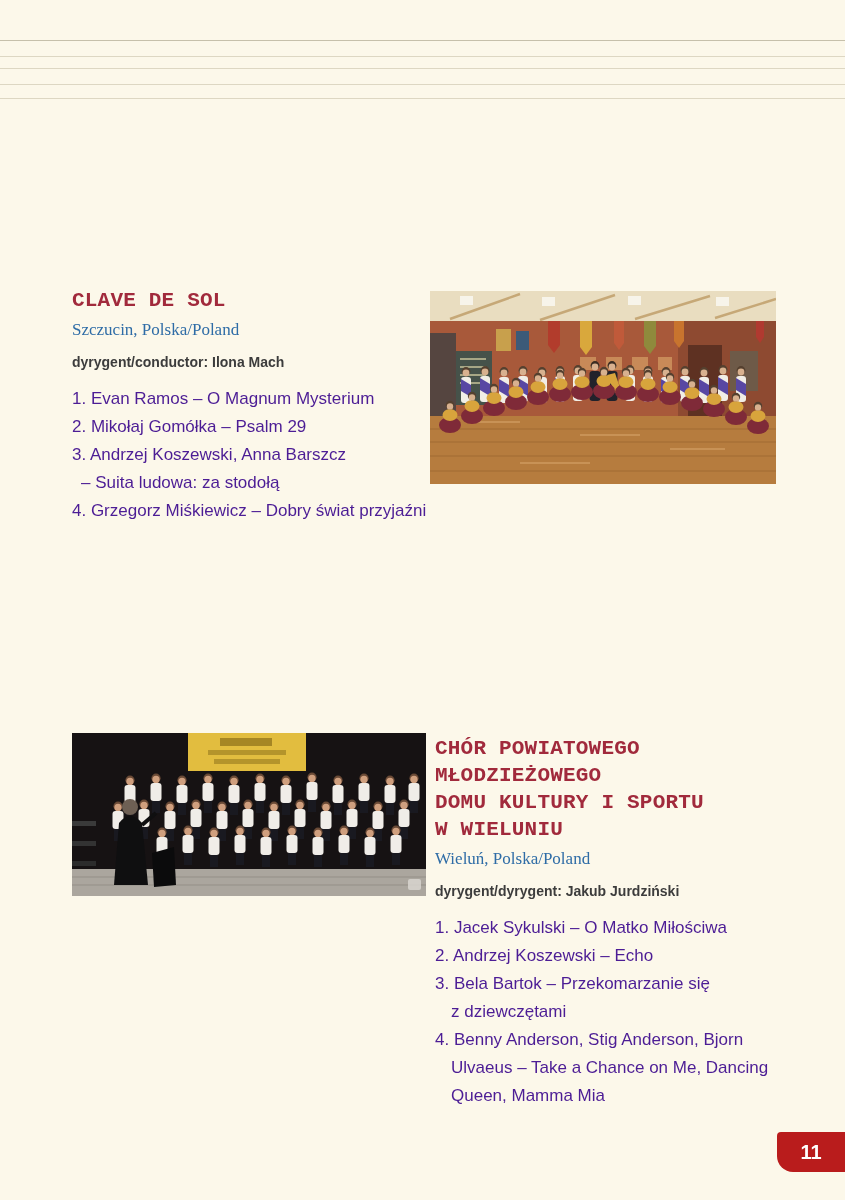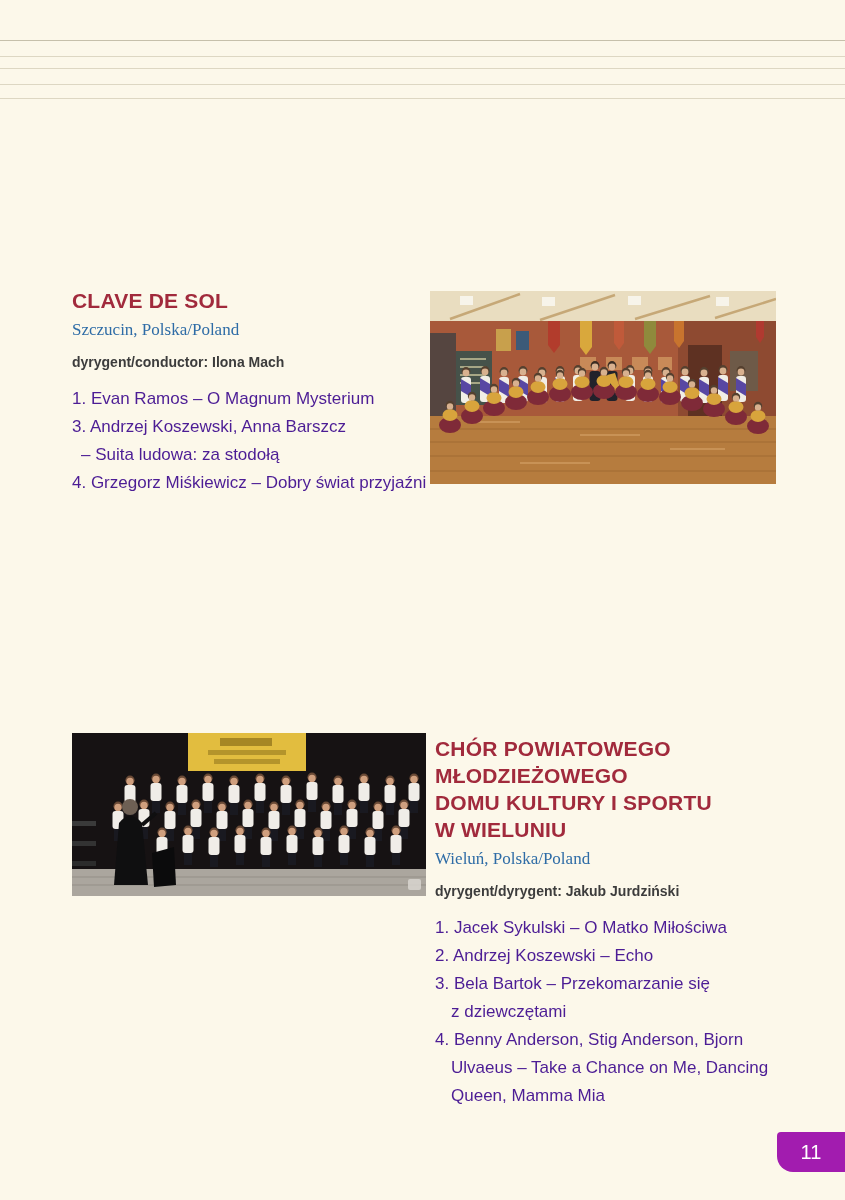--- a/index.html
+++ b/index.html
@@ -11,21 +11,21 @@
   }
   .page{position:absolute;left:0;top:0;width:845px;height:1200px;}
 
   
   .staff-line{position:absolute;left:0;width:845px;height:1px;background:#ddd7c3;}
   .staff-line.first{background:#c6c0ab;}
 
   
   .entry-text{position:absolute;}
   .entry-title{
-    font-family:Liberation Sans, sans-serif;
+    font-family:Liberation Mono, monospace;
     font-weight:bold;color:#a12a3c;
     font-size:21px;line-height:27px;letter-spacing:.2px;white-space:nowrap;
   }
   .entry-location{
     font-family:"Liberation Serif",serif;
     color:#2e6ca6;font-size:17px;line-height:28px;margin-top:2px;white-space:nowrap;
   }
   .entry-conductor{
     font-size:14px;font-weight:bold;color:#3c3c3c;
     line-height:24px;margin-top:6px;white-space:nowrap;
@@ -38,42 +38,43 @@
   #entry1-text{left:72px;top:287px;width:380px;}
   #entry2-text{left:435px;top:735px;width:400px;}
 
   .photo{position:absolute;display:block;}
   #photo1{left:430px;top:291px;}
   #photo2{left:72px;top:733px;}
 
   
   .page-number-tab{
     position:absolute;left:777px;top:1132px;width:68px;height:40px;
-    background:#a21caf;border-radius:4px 0 0 16px;
+    background:#b91c1c;border-radius:4px 0 0 16px;
     display:flex;align-items:center;justify-content:center;
-    color:#ffffff;font-weight:normal;font-size:20px;
+    color:#ffffff;font-weight:bold;font-size:20px;
   }
 </style>
 </head>
 <body>
 
 <div class="page">
 
   <div class="staff-line first" style="top:40px"></div>
   <div class="staff-line" style="top:56px"></div>
   <div class="staff-line" style="top:68px"></div>
   <div class="staff-line" style="top:84px"></div>
   <div class="staff-line" style="top:98px"></div>
 
   <div class="entry-text" id="entry1-text">
     <div class="entry-title">CLAVE DE SOL</div>
     <div class="entry-location">Szczucin, Polska/Poland</div>
     <div class="entry-conductor">dyrygent/conductor: Ilona Mach</div>
     <div class="repertoire">
       <div class="rep-line">1. Evan Ramos – O Magnum Mysterium</div>
+      <div class="rep-line">2. Mikołaj Gomółka – Psalm 29</div>
       <div class="rep-line">3. Andrzej Koszewski, Anna Barszcz</div>
       <div class="rep-line cont-sm">– Suita ludowa: za stodołą</div>
       <div class="rep-line">4. Grzegorz Miśkiewicz – Dobry świat przyjaźni</div>
     </div>
   </div>
 
   <svg id="photo1" class="photo" width="346" height="193" viewBox="0 0 346 193">
     <defs>
       <g id="kid-front">
         <ellipse cx="0" cy="0" rx="11" ry="8" fill="#7f2a38"></ellipse>

